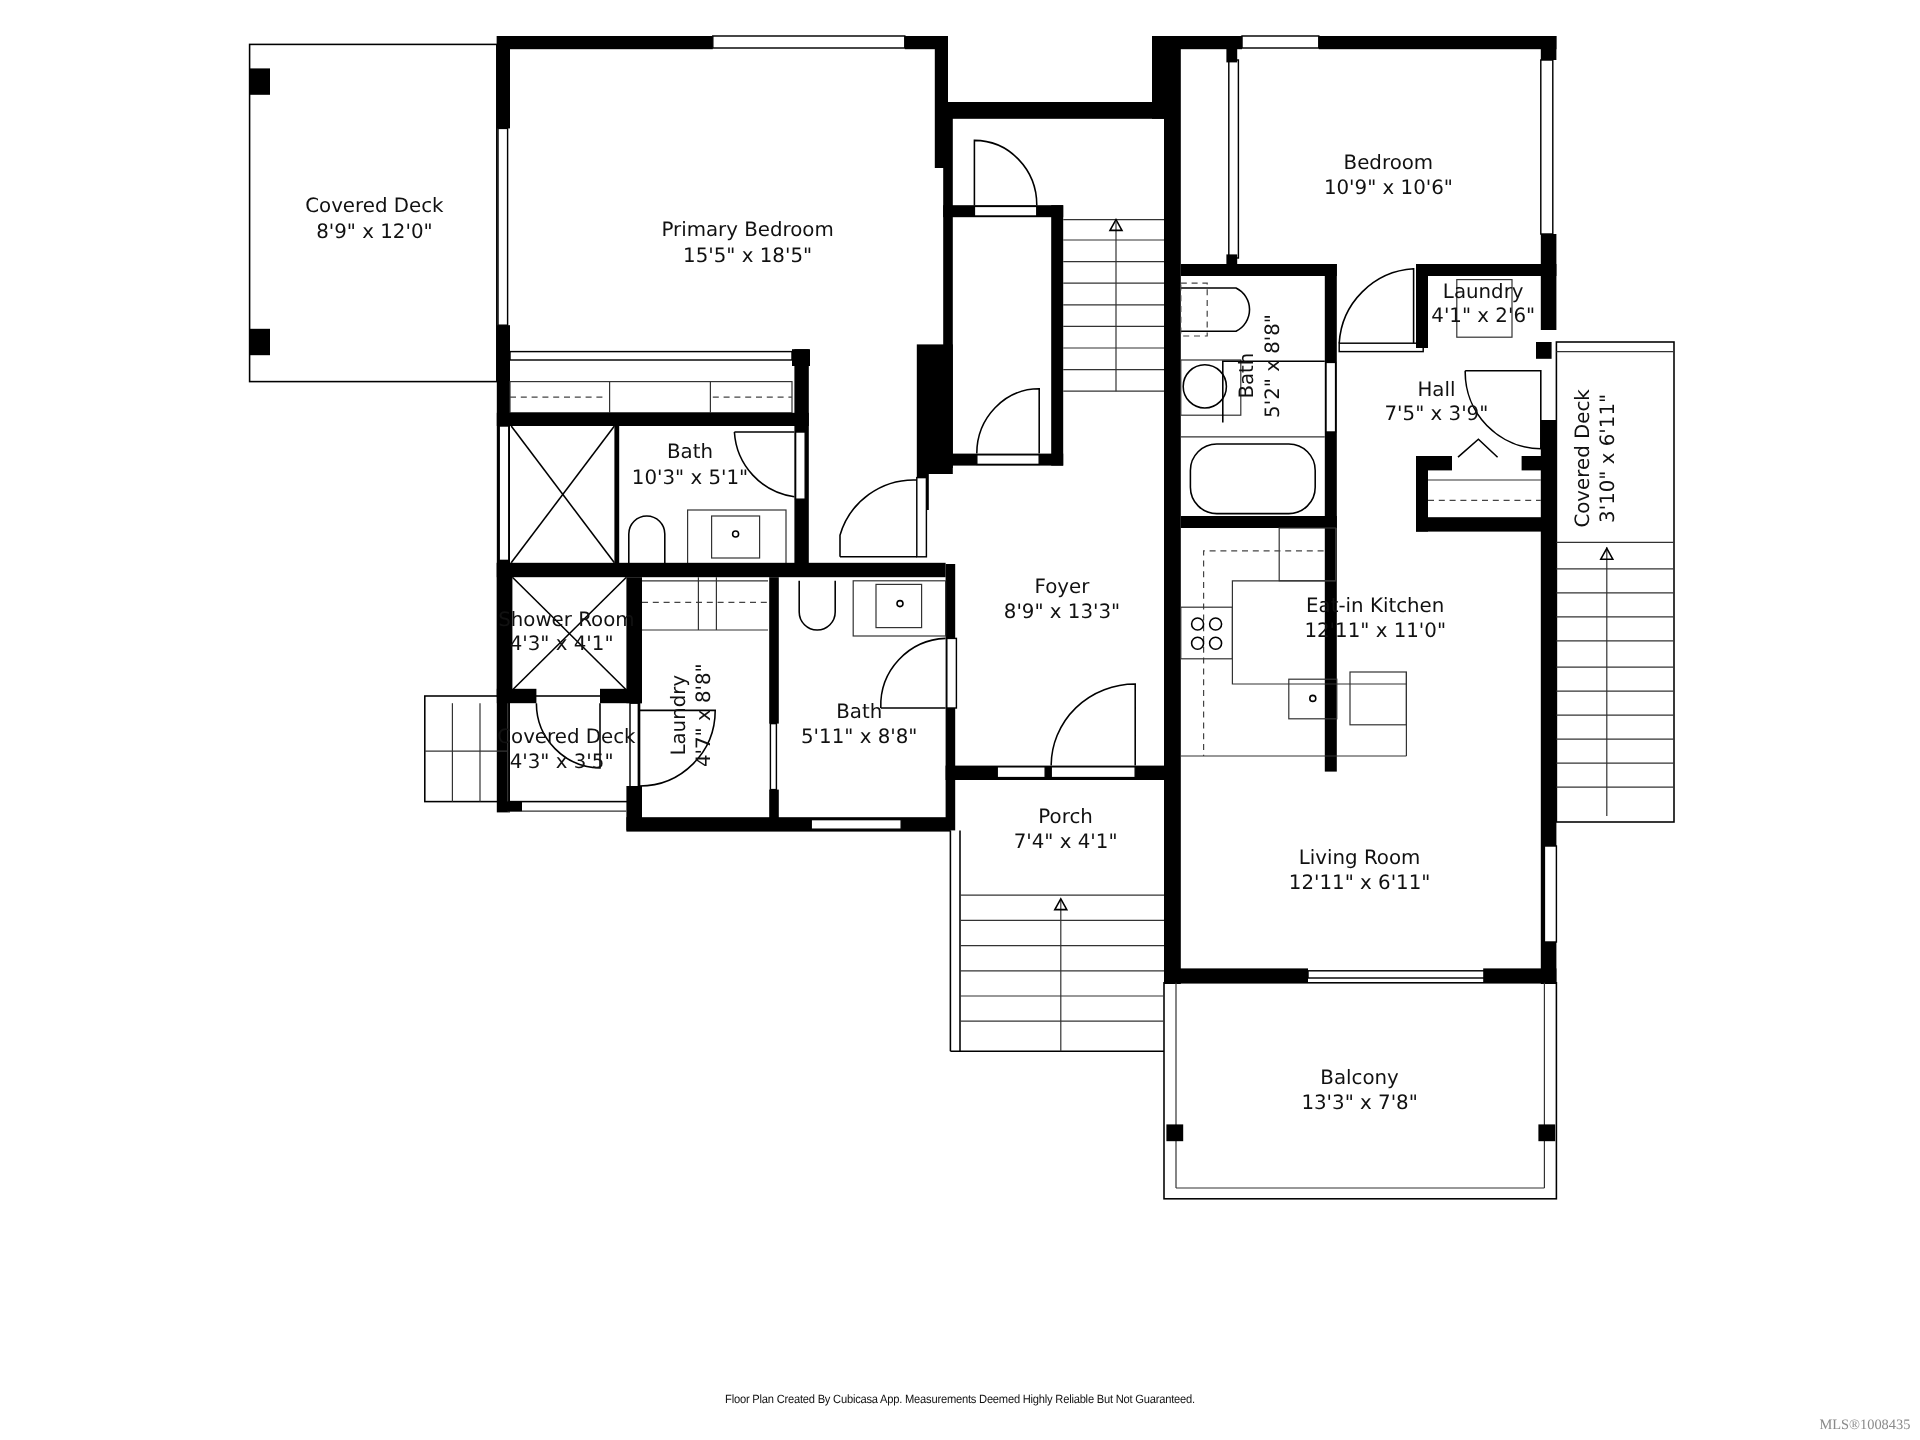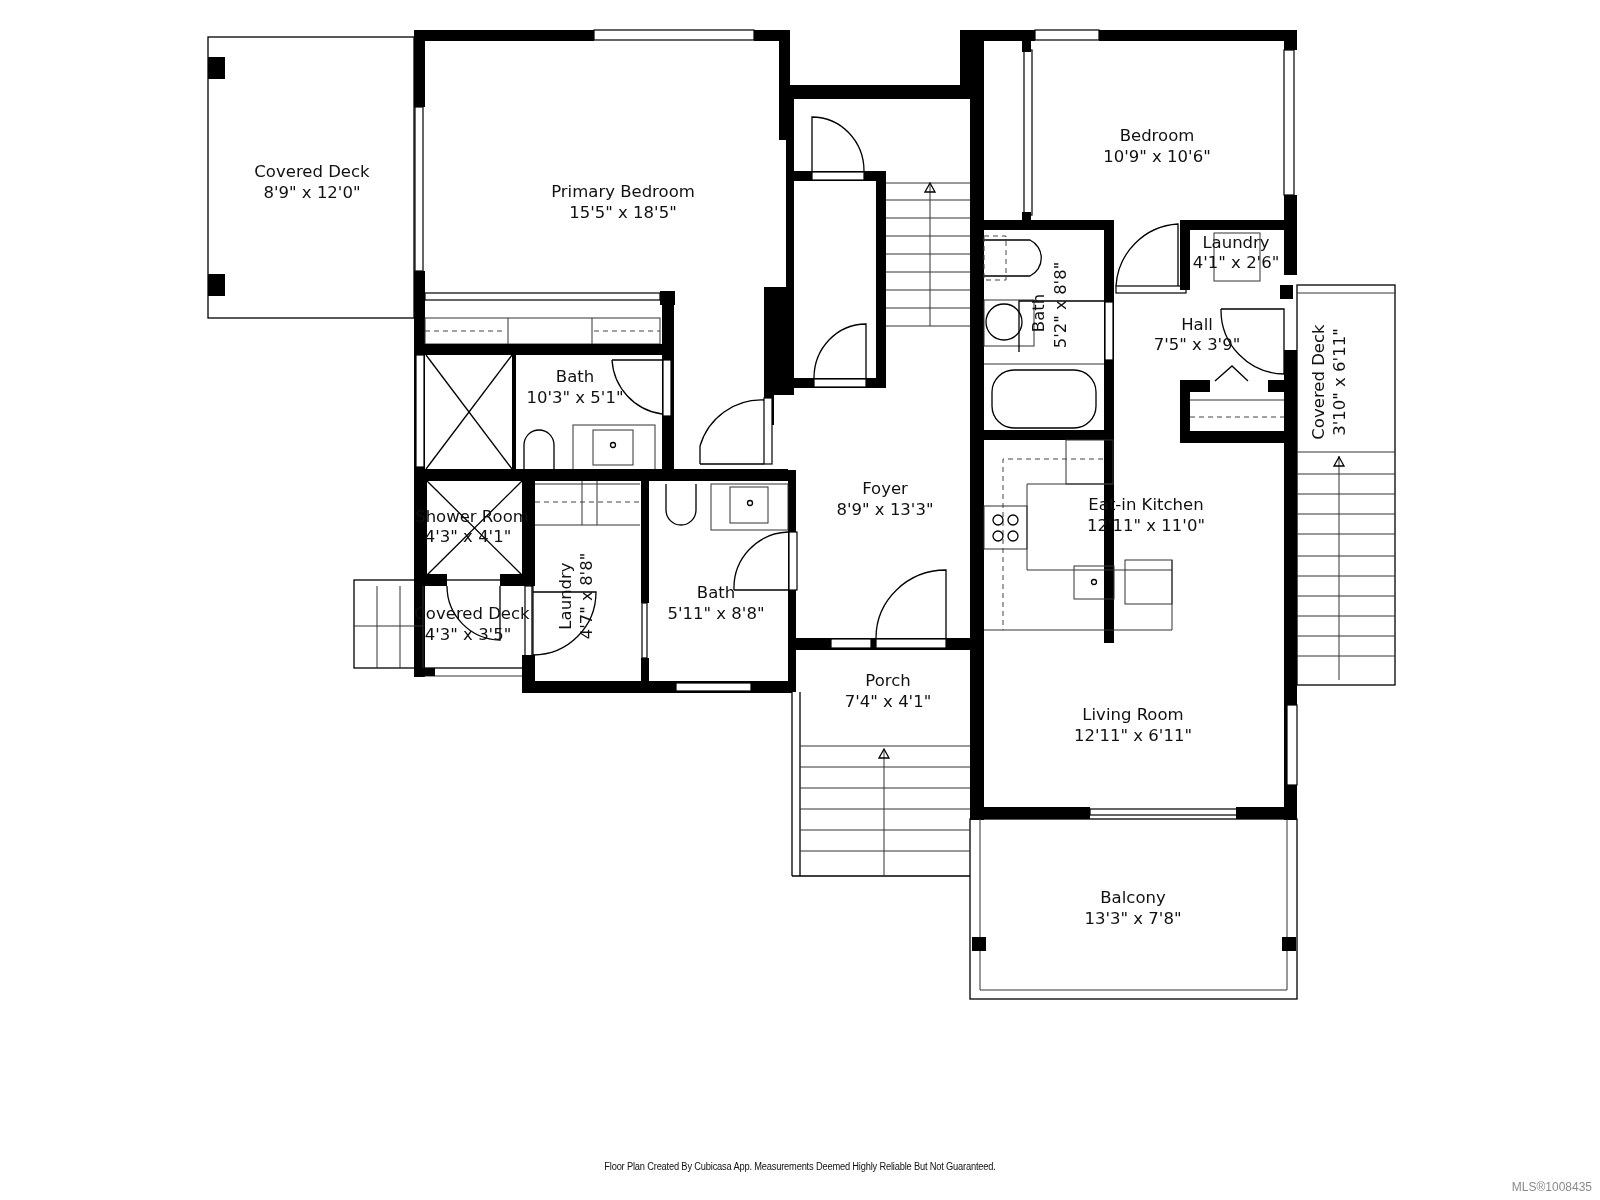--- a/index.html
+++ b/index.html
@@ -5,21 +5,21 @@
   html, body { margin: 0; padding: 0; background: #ffffff; }
   body { width: 1600px; height: 1200px; position: relative; overflow: hidden; font-family: "DejaVu Sans", sans-serif; }
   #plan { position: absolute; left: 0; top: 0; width: 1600px; height: 1200px; }
   .wall { fill: #000; }
   .thin { fill: none; stroke: #000; stroke-width: 1.3; }
   .thin2 { fill: none; stroke: #333; stroke-width: 1; }
   .dash { fill: none; stroke: #444; stroke-width: 1; stroke-dasharray: 5 4; }
   .win { fill: #fff; stroke: #000; stroke-width: 1.2; }
   .room-label { font-family: "DejaVu Sans", sans-serif; font-size: 16.5px; fill: #111; text-anchor: middle; }
   .footer { position: absolute; left: 0; width: 1600px; top: 1161px; text-align: center; font-family: "Liberation Sans", sans-serif; font-size: 10px; color: #111; letter-spacing: -0.2px; transform: scaleX(0.93); }
-  .mls { position: absolute; right: 8px; top: 1180px; font-family: Liberation Sans, sans-serif; font-size: 12px; color: #8a8a8a; }
+  .mls { position: absolute; right: 8px; top: 1180px; font-family: Liberation Serif, serif; font-size: 12px; color: #8a8a8a; }
 </style>
 </head>
 <body>
 
 <svg id="plan" viewBox="0 0 1600 1200" xmlns="http://www.w3.org/2000/svg">
 
   <g>
     <rect class="thin" x="208" y="37" width="206" height="281"></rect>
     <rect class="wall" x="208" y="57" width="17" height="22"></rect>
     <rect class="wall" x="208" y="274" width="17" height="22"></rect>

